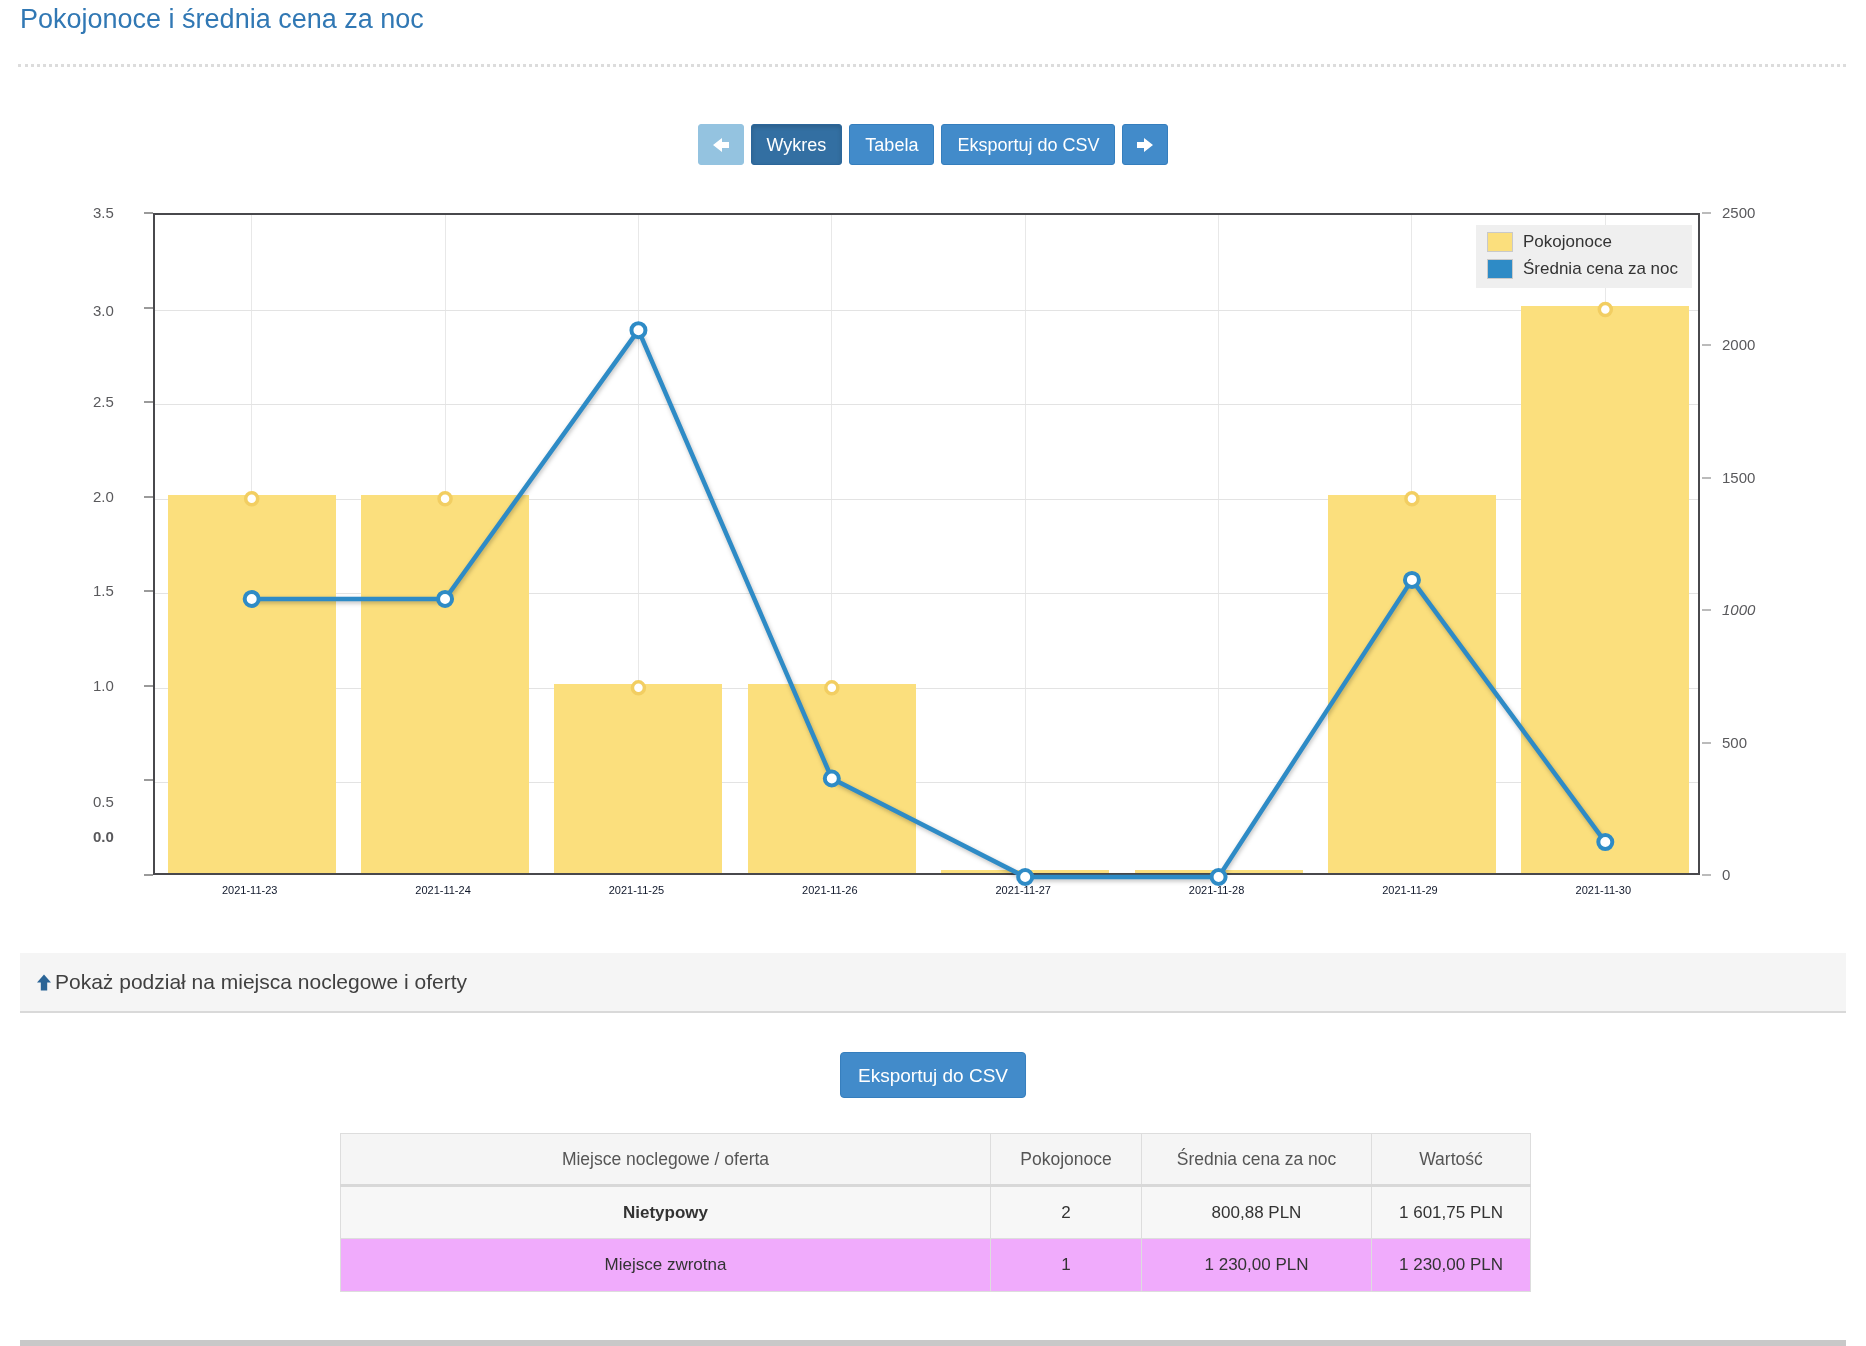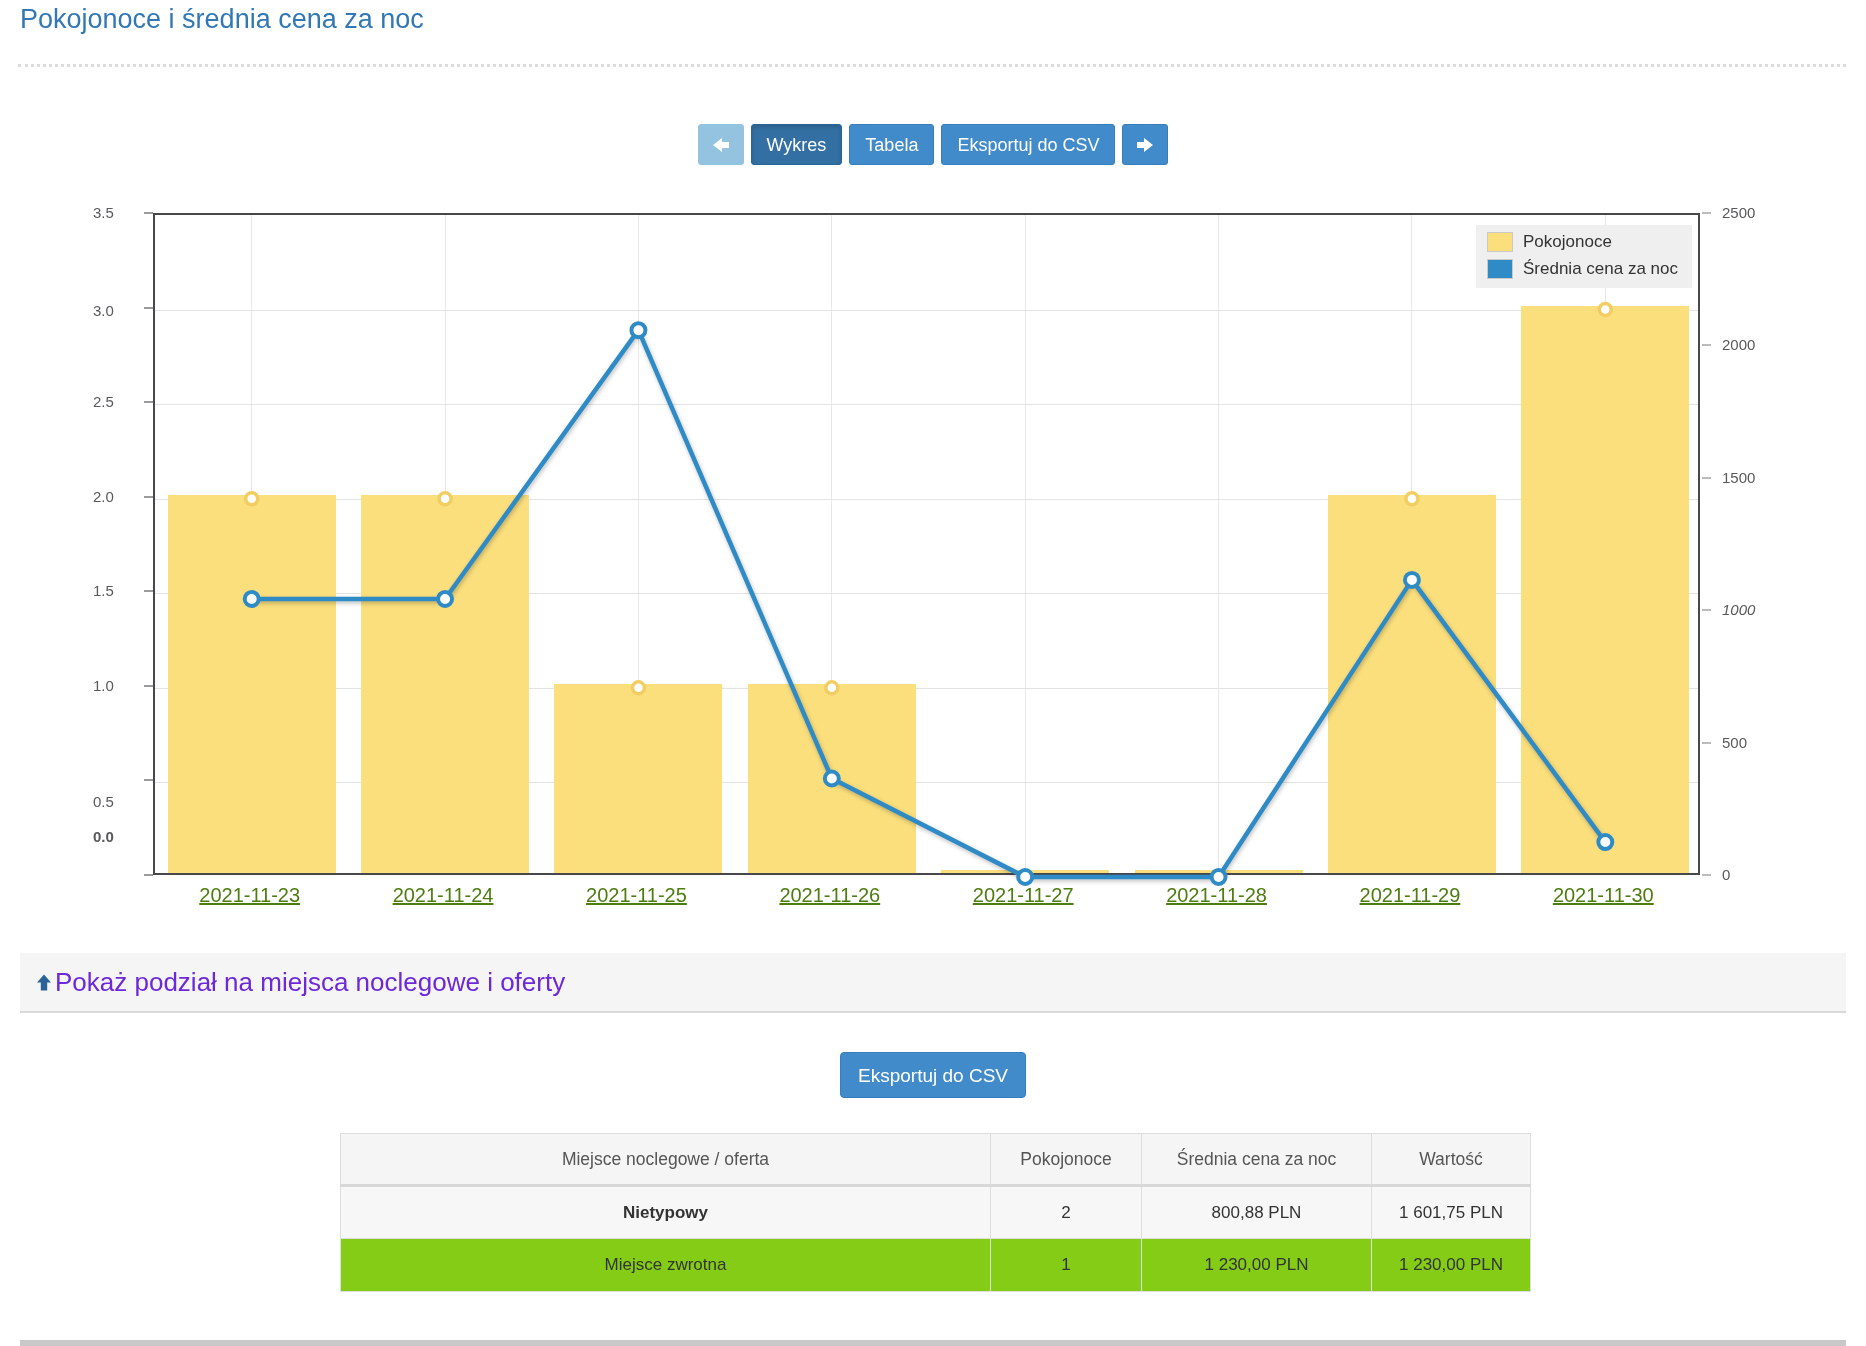--- a/index.html
+++ b/index.html
@@ -36,44 +36,44 @@
     border:2px solid #48484c; background:#fff;
   }
   .hgrid { position:absolute; left:0; width:100%; height:1px; background:#e3e3e3; }
   .vgrid { position:absolute; top:0; width:1px; height:100%; background:#e8e8e8; }
   .bar { position:absolute; bottom:0; background:#FBDF7D; }
   .plot-svg { position:absolute; left:0; top:0; overflow:visible; }
   .price-line { filter:drop-shadow(1px 2px 2px rgba(0,0,0,.25)); }
   .axis-label { position:absolute; font-size:15px; color:#59595c; height:18px; line-height:18px; }
   .axis-label.left { width:50px; }
   .tick { position:absolute; height:2px; }
-  .x-label { position:absolute; top:884px; width:150px; text-align:center; font-size:20px; color:#4d7c0f;text-decoration:underline; }
+  .x-label { position:absolute; top:884px; width:150px; text-align:center; font-size:11px; color:#0f172a; }
   .legend {
     position:absolute; top:225px; background:#efefef; padding:7px 14px 9px 11px;
     display:flex; flex-direction:column; gap:7px;
   }
   .legend-item { display:flex; align-items:center; gap:10px; cursor:pointer; }
   .legend-swatch { width:26px; height:20px; border:1px solid #c9c9c9; }
   .legend-label { font-size:17px; color:#333; white-space:nowrap; }
 
   .toggle-strip {
     position:absolute; left:20px; top:953px; width:1826px; height:60px;
     background:#f5f5f5; border-bottom:2px solid #d9d9d9;
     display:flex; align-items:center; padding:0 16px; gap:3px; cursor:pointer;
   }
-  .toggle-strip span { font-size:26px; color:#6d28d9; }
+  .toggle-strip span { font-size:21px; color:#404040; }
 
   .export-mid {
     position:absolute; top:1052px; left:50%; transform:translateX(-50%);
     height:46px; font-size:19px; padding:0 17px; border-radius:4px;
   }
 
   table.breakdown {
     position:absolute; left:340px; top:1133px; width:1190px;
-    border-collapse:collapse; background:#84cc16; table-layout:fixed;padding-left:20px;
+    border-collapse:collapse; background:#f0abfc; table-layout:fixed;padding-left:20px;
   }
   table.breakdown th {
     height:52px; background:#f5f5f5; font-weight:400; color:#555;
     font-size:17.5px; border:1px solid #ddd; border-bottom:3px solid #d8d8d8;
     text-align:center;
   }
   table.breakdown td {
     height:53px; text-align:center; font-size:17px; color:#333;
     border:1px solid #ddd; padding:0 8px;
   }

